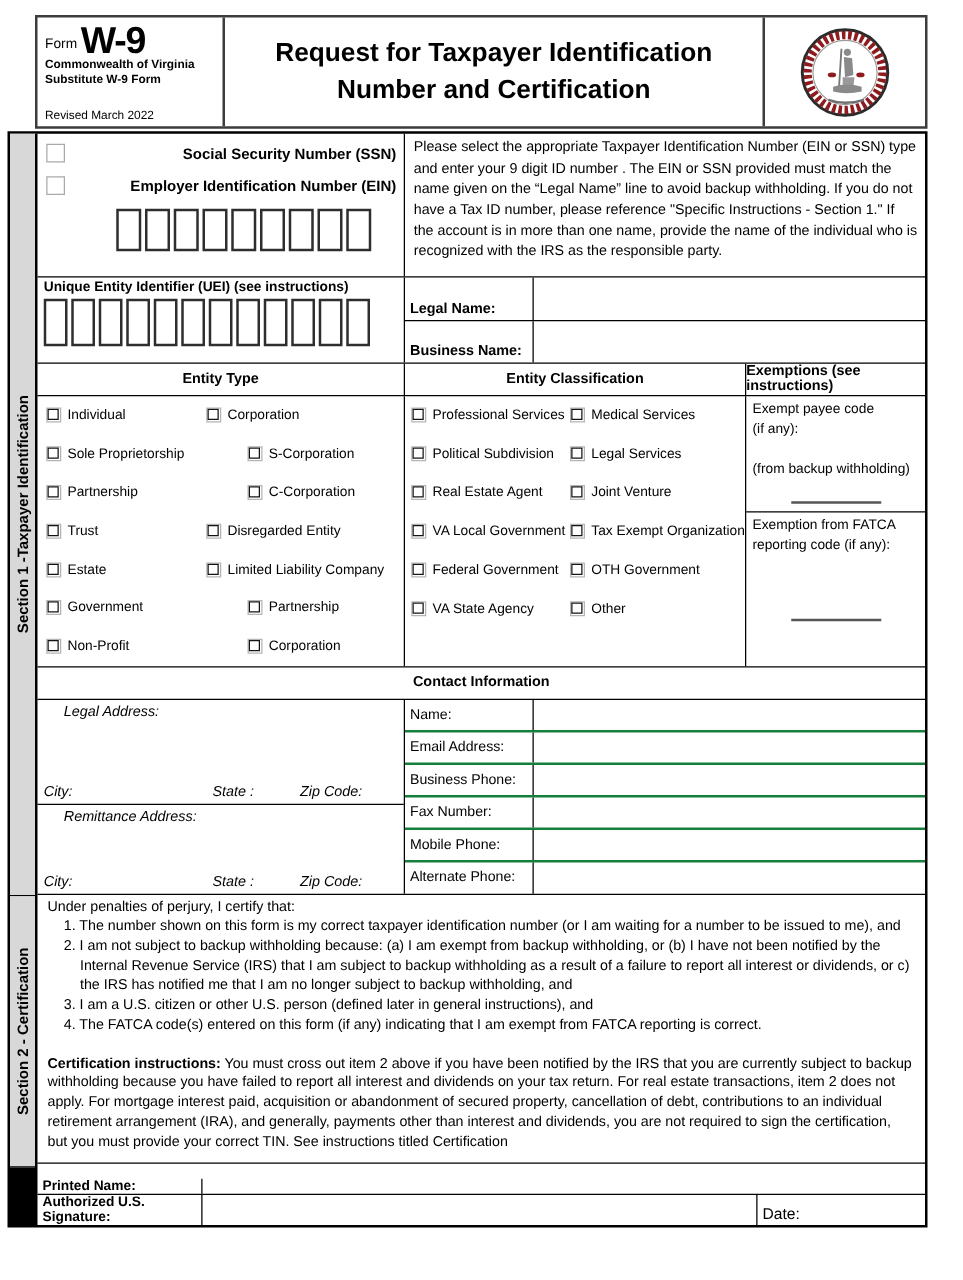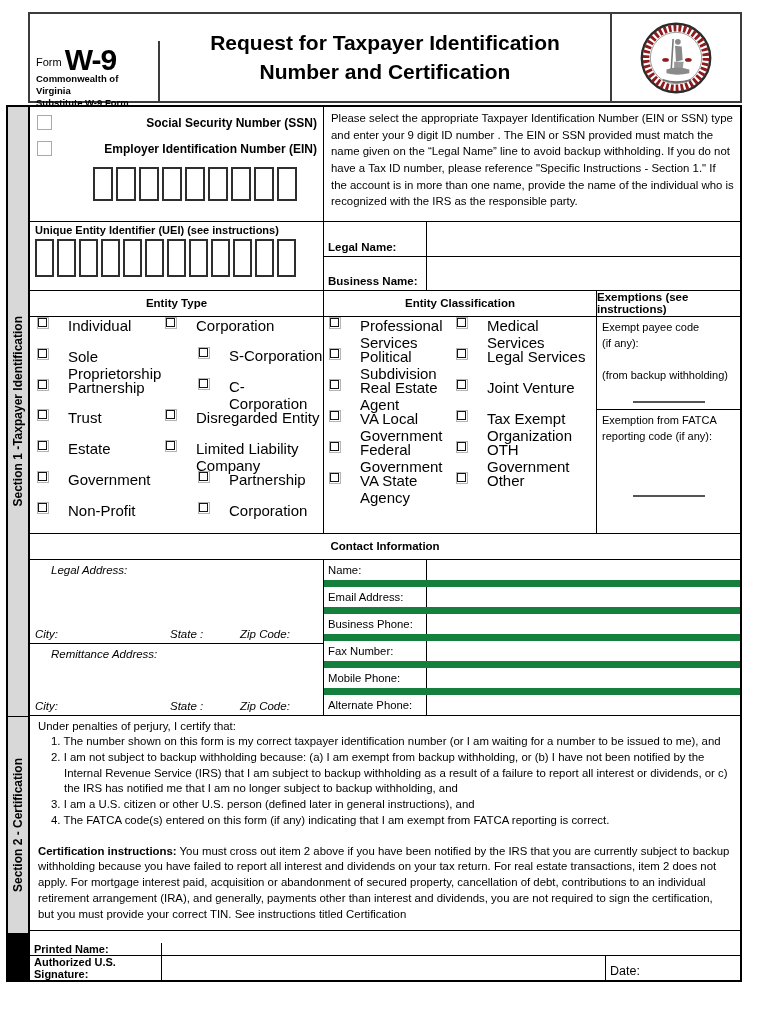--- a/index.html
+++ b/index.html
@@ -3,22 +3,22 @@
 <meta charset="utf-8">
 <style>
   * { margin:0; padding:0; box-sizing:border-box; }
   html,body { background:#fff; }
   body { font-family:"Liberation Sans", sans-serif; color:#000; }
   .page { position:relative; width:770px; height:1024px; background:#fff; overflow:hidden; }
 
   
   .header { position:absolute; left:28px; top:12px; width:714px; height:91px;
             border:2px solid #3c3c3c; display:flex; background:#fff; }
-  .hdr-form { width:130px; border-right:2px solid #3c3c3c; padding:5px 4px 3px 6px;
-              display:flex; flex-direction:column;margin-top:27px; }
+  .hdr-form { width:150px; border-right:2px solid #3c3c3c; padding:5px 4px 3px 6px;
+              display:flex; flex-direction:column; }
   .form-line { display:flex; align-items:flex-end; gap:3px; }
   .form-word { font-size:11px; padding-bottom:5px; }
   .form-name { font-size:30px; font-weight:bold; line-height:0.9; letter-spacing:-1px; }
   .org { font-size:9.5px; font-weight:bold; line-height:1.25; }
   .rev { font-size:9.5px; margin-top:auto; }
   .hdr-title { flex:1; border-right:2px solid #3c3c3c; display:flex; flex-direction:column;
                align-items:center; justify-content:center; font-weight:bold; font-size:21px;
                line-height:1.35; text-align:center; }
   .hdr-seal { width:128px; display:flex; align-items:center; justify-content:center; }
 
@@ -65,21 +65,21 @@
   .h-ec { width:273px; border-right:1px solid #000; display:flex; align-items:center; justify-content:center; }
   .h-ex { flex:1; display:flex; align-items:center; justify-content:center; }
 
   
   .row-checks { height:217px; border-top:1px solid #000; display:flex; }
   .et-col { width:294px; border-right:1px solid #000; display:flex; padding:0 0 0 7px; }
   .ec-col { width:273px; border-right:1px solid #000; display:flex; padding:0 0 0 5px; }
   .sub { display:flex; flex-direction:column; }
   .et-col .sub.a { width:128px; } .et-col .sub.b { flex:1; }
   .ec-col .sub.a { width:127px; } .ec-col .sub.b { flex:1; }
-  .chk { height:31px; display:flex; align-items:flex-start; gap:19px; font-size:15px; }
+  .chk { height:31px; display:flex; align-items:center; gap:5px; font-size:11px; }
   .chk.indent { padding-left:33px; }
   .cb { width:12px; height:12px; border:1px solid #b5b5b5; position:relative; flex:0 0 auto; background:#fff; }
   .cb::after { content:""; position:absolute; left:0; top:0; width:7px; height:7px;
                border:1.5px solid #141414; background:#fff; }
   .ex-col { flex:1; display:flex; flex-direction:column; font-size:11px; line-height:1.45; }
   .ex-top { height:93px; border-bottom:1px solid #000; padding:3px 5px; }
   .ex-bot { flex:1; padding:3px 5px; }
   .wline { width:72px; border-bottom:2px solid #555; margin:10px auto 0 auto; height:10px; }
   .ex-bot .wline { margin-top:42px; }
   .ex-gap { height:16px; }
@@ -89,21 +89,21 @@
                justify-content:center; font-weight:bold; font-size:11.5px; }
   .row-contact { height:157px; border-top:1px solid #000; display:flex; }
   .addr-col { width:294px; border-right:1px solid #000; display:flex; flex-direction:column;
               font-size:11.5px; }
   .addr-blk { position:relative; padding:4px 4px 2px 21px;font-style:italic; }
   .addr-blk.a { height:84px; border-bottom:1px solid #000; }
   .addr-blk.b { flex:1; }
   .csz { position:absolute; bottom:3px; left:5px; right:4px; display:flex; }
   .csz .city { width:135px; } .csz .state { width:70px; }
   .cfields { flex:1; display:flex; flex-direction:column; }
-  .cf-row { flex:1; display:flex; border-bottom:7px solid #15803d; }
+  .cf-row { flex:1; display:flex; border-bottom:2px solid #15803d; }
   .cf-row:last-child { border-bottom:none; }
   .cf-label { width:103px; border-right:1px solid #000; display:flex; align-items:center;
               padding-left:4px; font-size:11.3px; }
   .cf-value { flex:1; }
 
   
   .row-cert { height:217px; border-top:1px solid #000; padding:3px 9px 0 8px;
               font-size:11.4px; line-height:1.38; }
   .cert-item { padding-left:26px; text-indent:-13px; }
   .cert-par { margin-top:15px; }

